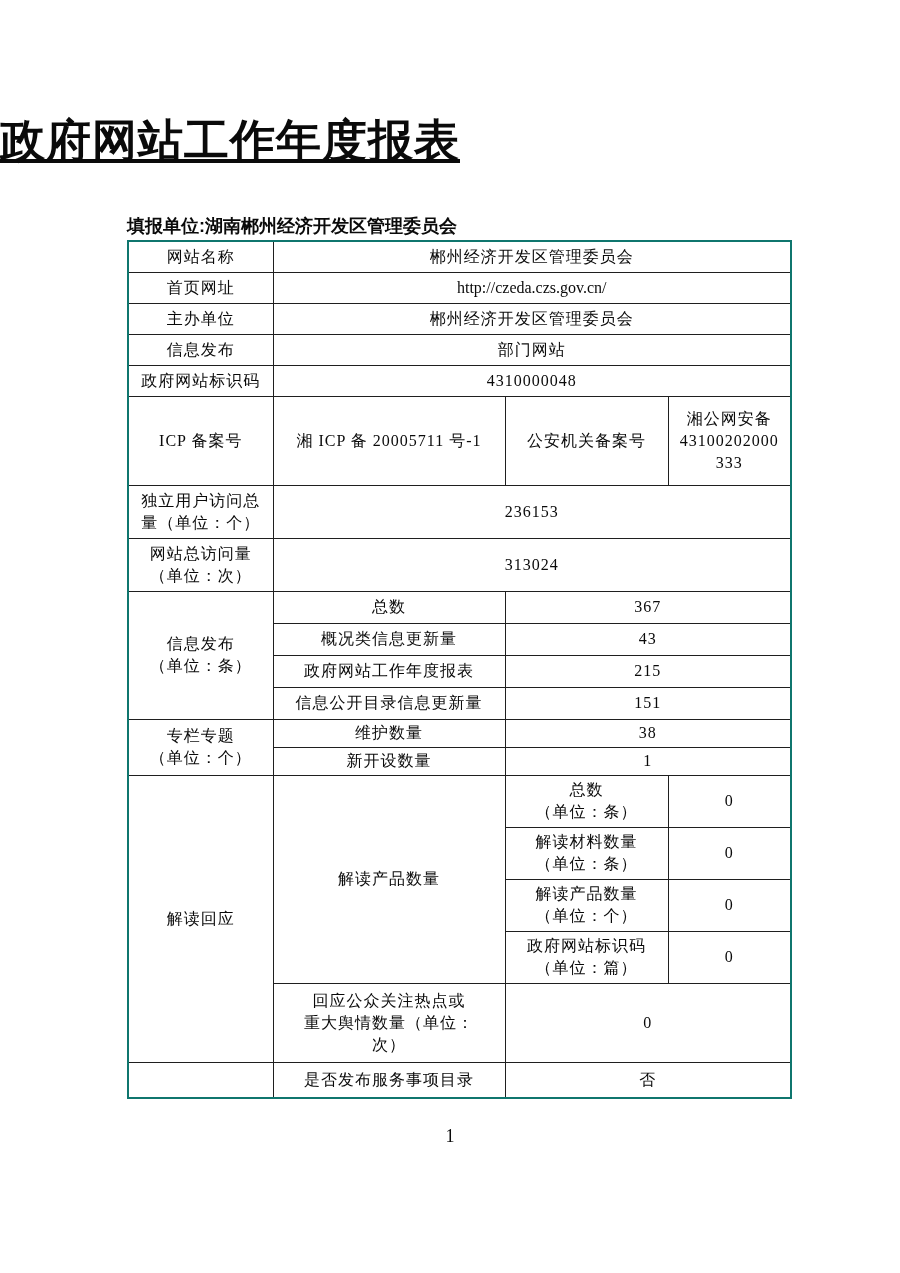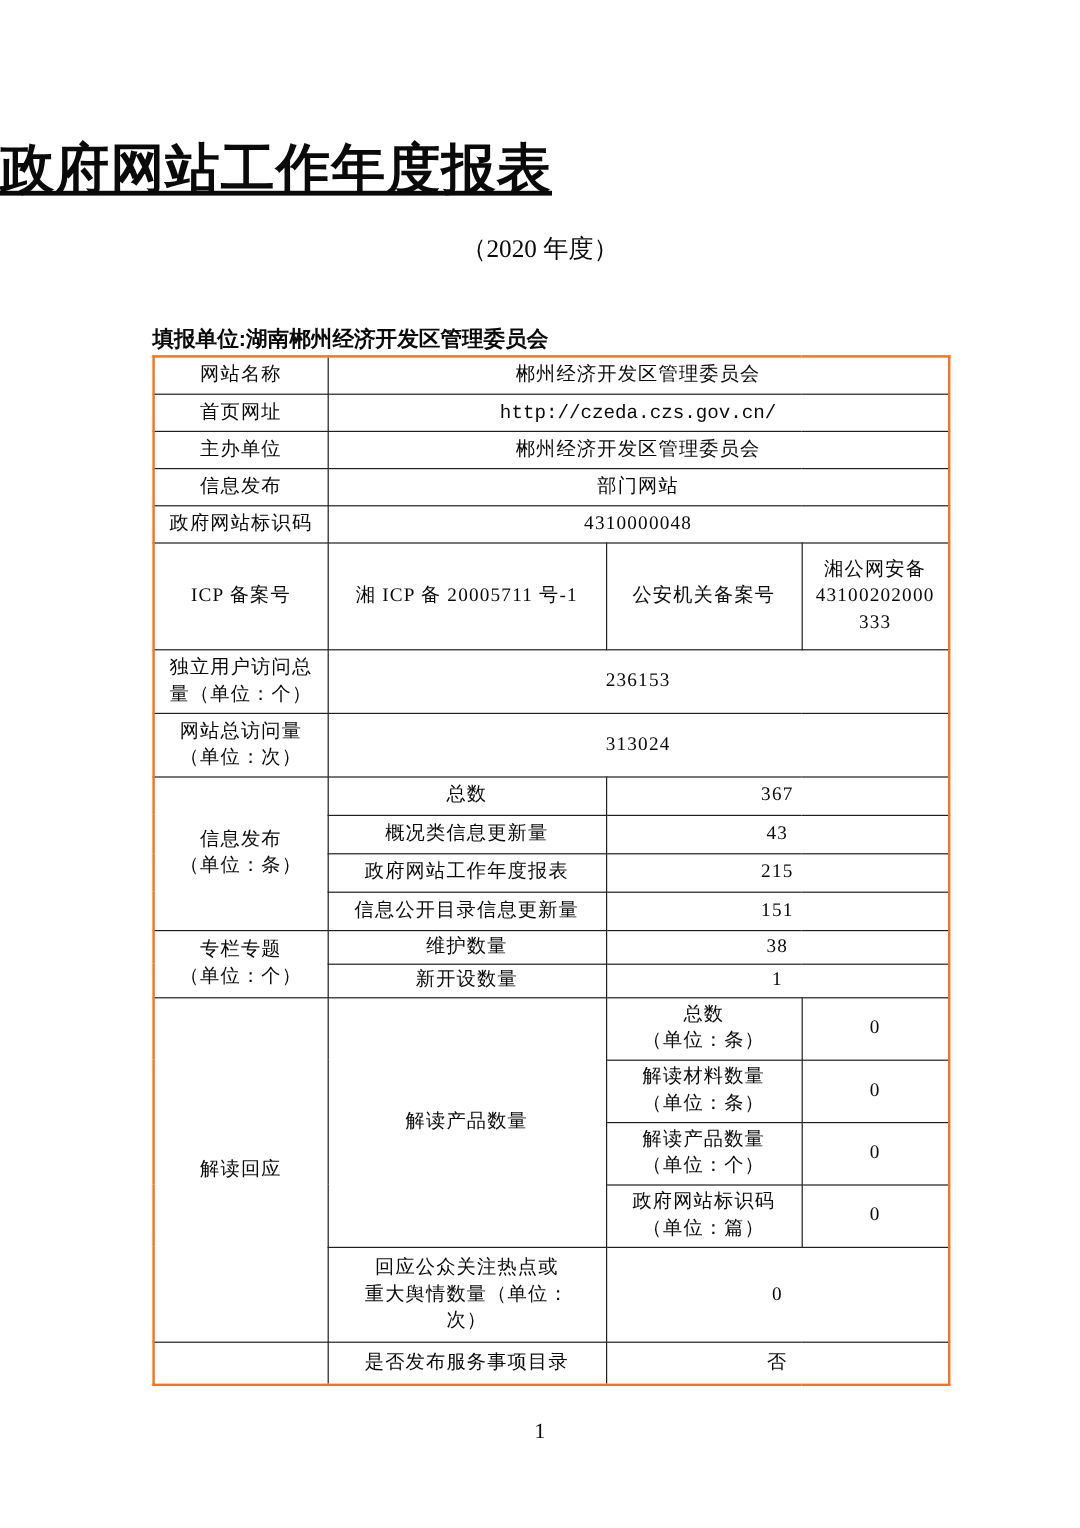--- a/index.html
+++ b/index.html
@@ -34,52 +34,51 @@
     font-family: "Liberation Sans", "DejaVu Sans", sans-serif;
     font-weight: bold;
     font-size: 18px;
     line-height: 20px;
   }
   table.report {
     margin-left: 127px;
     width: 663px;
     border-collapse: collapse;
     table-layout: fixed;
-    border: 2px solid #f97316;
+    border: 2px solid #0f766e;
   }
   table.report td {
     border: 1px solid #1f1f1f;
     text-align: center;
     vertical-align: middle;
     font-size: 16px;
     line-height: 22px;
     letter-spacing: 1px;
     padding: 2px 4px;
     box-sizing: border-box;
     white-space: pre-line;
     overflow: hidden;
   }
   table.report td.mono {
-    font-family: Liberation Mono, monospace;
+    font-family: Liberation Serif, serif;
     letter-spacing: 0;
   }
   .page-num {
     text-align: center;
     margin-top: 26px;
     font-size: 18px;
     line-height: 22px;
   }
 </style>
 </head>
 <body>
 
 <div class="sheet">
 
   <div class="title">政府网站工作年度报表</div>
-  <div class="subtitle">（2020 年度）</div>
   <div class="filing">填报单位:湖南郴州经济开发区管理委员会</div>
 
   <table class="report">
     <colgroup>
       <col style="width:145px">
       <col style="width:232px">
       <col style="width:163px">
       <col style="width:123px">
     </colgroup>
 

